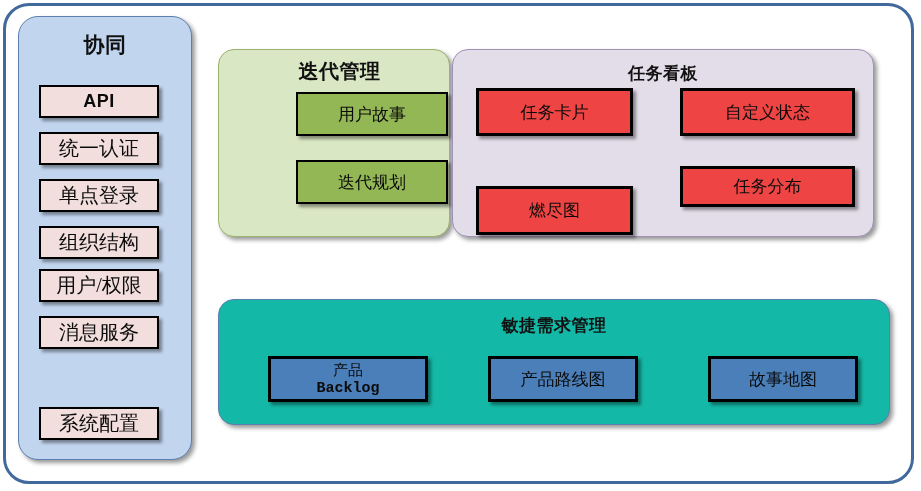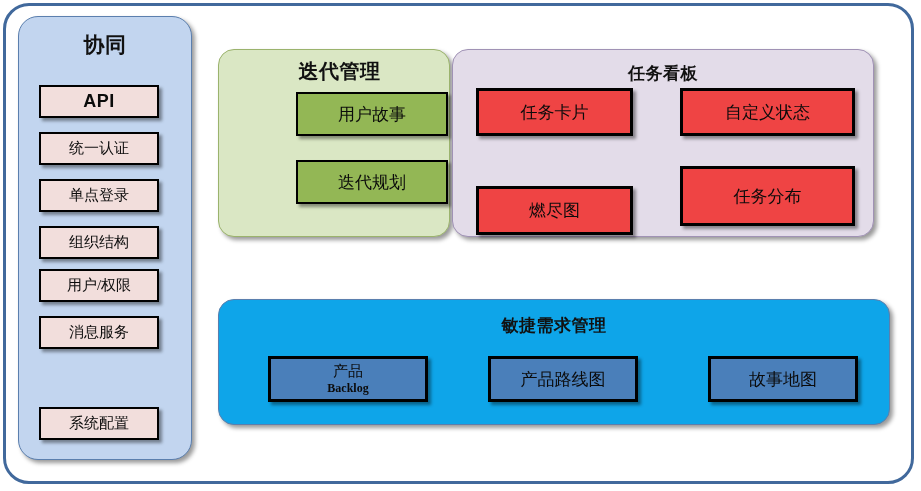--- a/index.html
+++ b/index.html
@@ -74,21 +74,21 @@
     left: 20px;
     width: 120px;
     height: 33px;
     box-sizing: border-box;
     background: #f2dedc;
     border: 2.5px solid #000000;
     box-shadow: 3px 3px 3px rgba(0,0,0,0.40);
     display: flex;
     align-items: center;
     justify-content: center;
-    font-size: 15px;
+    font-size: 20px;
     color: #0b0b0b;
     white-space: nowrap;
   }
   .sb-item.api-item {
     font-family: "Liberation Sans", "DejaVu Sans", sans-serif;
     font-weight: bold;
     font-size: 18px;
     letter-spacing: 0.5px;
   }
 
@@ -150,21 +150,21 @@
     color: #0b0b0b;
     white-space: nowrap;
   }
 
   
   #agile {
     left: 218px;
     top: 299px;
     width: 672px;
     height: 126px;
-    background: #0ea5e9;
+    background: #14b8a6;
     border-color: #5b7fae;
   }
   #agile .panel-title {
     top: 14px;
     font-size: 17px;
   }
   .blue-box {
     position: absolute;
     top: 56px;
     height: 46px;
@@ -177,23 +177,23 @@
     justify-content: center;
     font-size: 17px;
     color: #0b0b0b;
     white-space: nowrap;
   }
   .blue-box.mixed {
     font-size: 15px;
     flex-direction: column;
   }
   .blue-box .latin {
-    font-family: Liberation Serif, serif;
+    font-family: Liberation Mono, monospace;
     font-weight: bold;
-    font-size: 12px;
+    font-size: 15px;
     text-align: right;
   }
 </style>
 </head>
 <body>
 
 <div id="canvas">
 
   <div class="outer-frame"></div>
 
@@ -215,21 +215,21 @@
     <div class="green-box" style="top:42px">用户故事</div>
     <div class="green-box" style="top:110px">迭代规划</div>
   </div>
 
   <div class="panel" id="taskboard">
     <div class="panel-title">任务看板</div>
 
     <div class="purple-box" style="left:23px;  top:38px;  width:157px; height:48px;">任务卡片</div>
     <div class="purple-box" style="left:227px; top:38px;  width:175px; height:48px;">自定义状态</div>
     <div class="purple-box" style="left:23px;  top:116px; width:157px; height:49px;margin-top:20px;">燃尽图</div>
-    <div class="purple-box" style="left:227px; top:116px; width:175px; height:60px;">任务分布</div>
+    <div class="purple-box" style="left:227px; top:116px; width:175px; height:41px;">任务分布</div>
   </div>
 
   <div class="panel" id="agile">
     <div class="panel-title">敏捷需求管理</div>
 
     <div class="blue-box mixed" style="left:49px;  width:160px;">
       <span>产品</span>
         <span class="latin">Backlog</span>
     </div>
 

